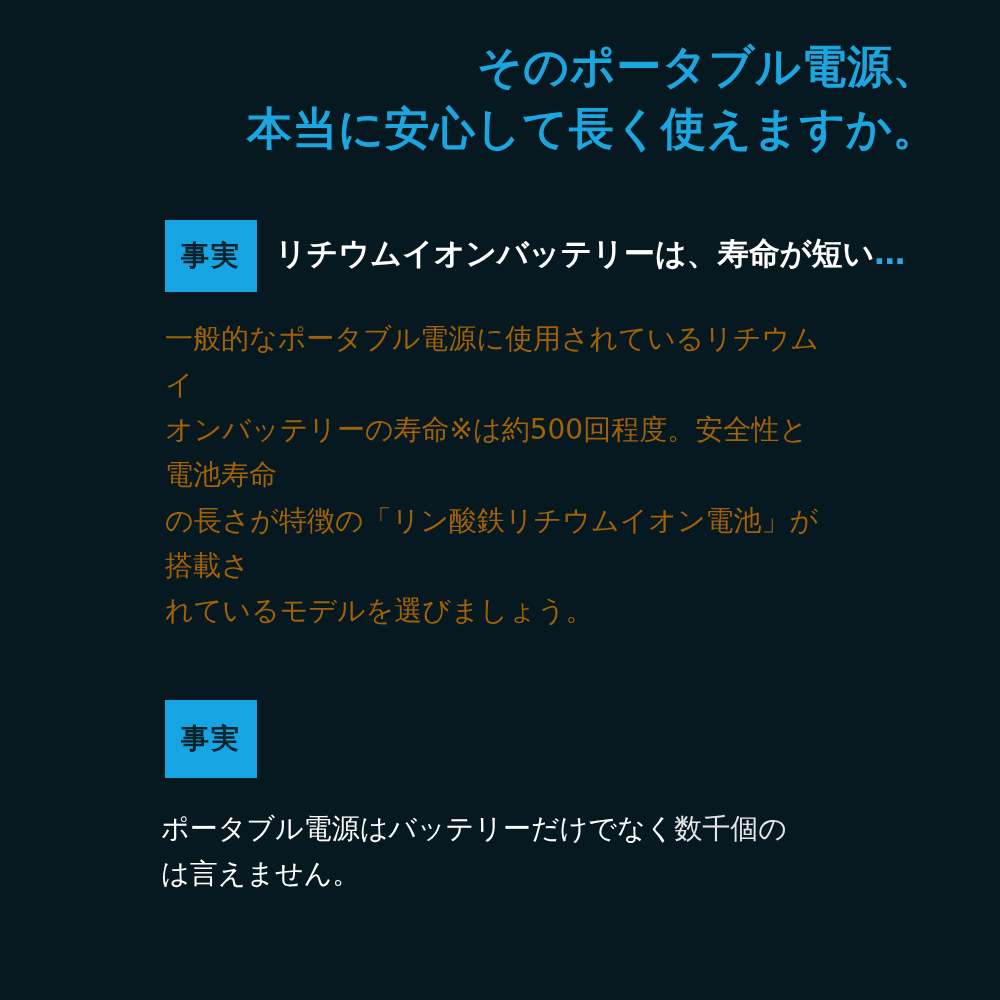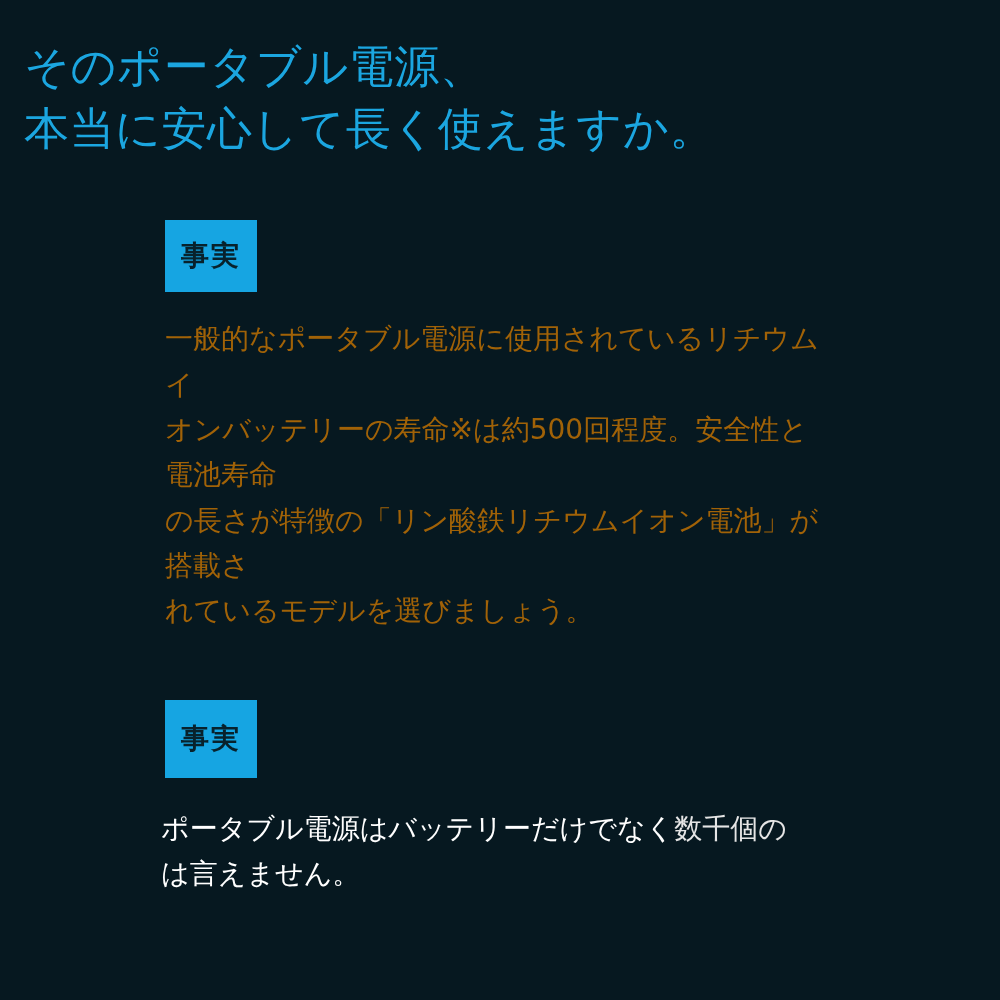--- a/index.html
+++ b/index.html
@@ -17,27 +17,27 @@
   .page {
     width: 1000px;
     height: 1000px;
     box-sizing: border-box;
     padding: 36px 0 0 0;
     position: relative;
   }
 
   
   .headline {
-    text-align: left;
+    text-align: right;
     color: #1ba6e0;
-    font-weight: 400;
+    font-weight: 700;
     font-size: 45px;
     line-height: 1.38;
     letter-spacing: 0.5px;
-    padding: 0 24px;
+    padding: 0 62px;
   }
   .headline .ln {
     display: block;
     white-space: nowrap;
   }
 
   
   .content {
     padding: 0 165px 0 165px;
     box-sizing: border-box;
@@ -126,20 +126,23 @@
   <div class="headline">
     <span class="ln">そのポータブル電源、</span>
     <span class="ln">本当に安心して長く使えますか。</span>
   </div>
 
   <div class="content">
 
     <div class="fact-block">
       <div class="fact-head">
         <div class="badge">事実</div>
+        <div class="fact-title">
+          <span>リチウムイオンバッテリーは、寿命が短い</span><span class="dots">…</span>
+        </div>
       </div>
       <div class="body-text muted">
         <p>一般的なポータブル電源に使用されているリチウムイ</p>
         <p>オンバッテリーの寿命※は約500回程度。安全性と電池寿命</p>
         <p>の長さが特徴の「リン酸鉄リチウムイオン電池」が搭載さ</p>
         <p>れているモデルを選びましょう。</p>
       </div>
     </div>
 
     <div class="fact-block second">

